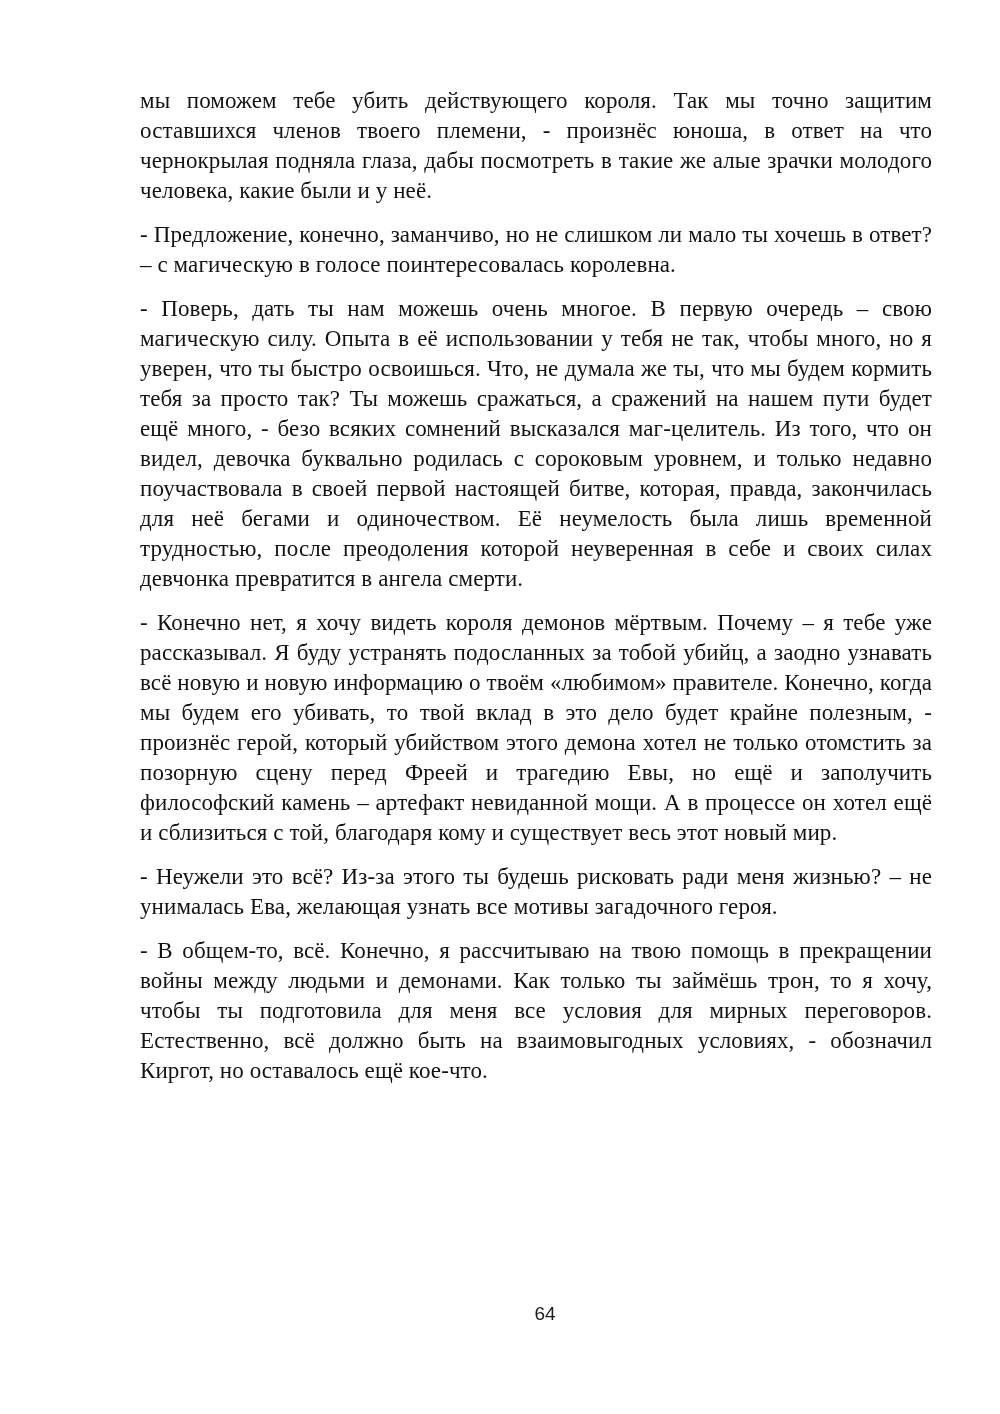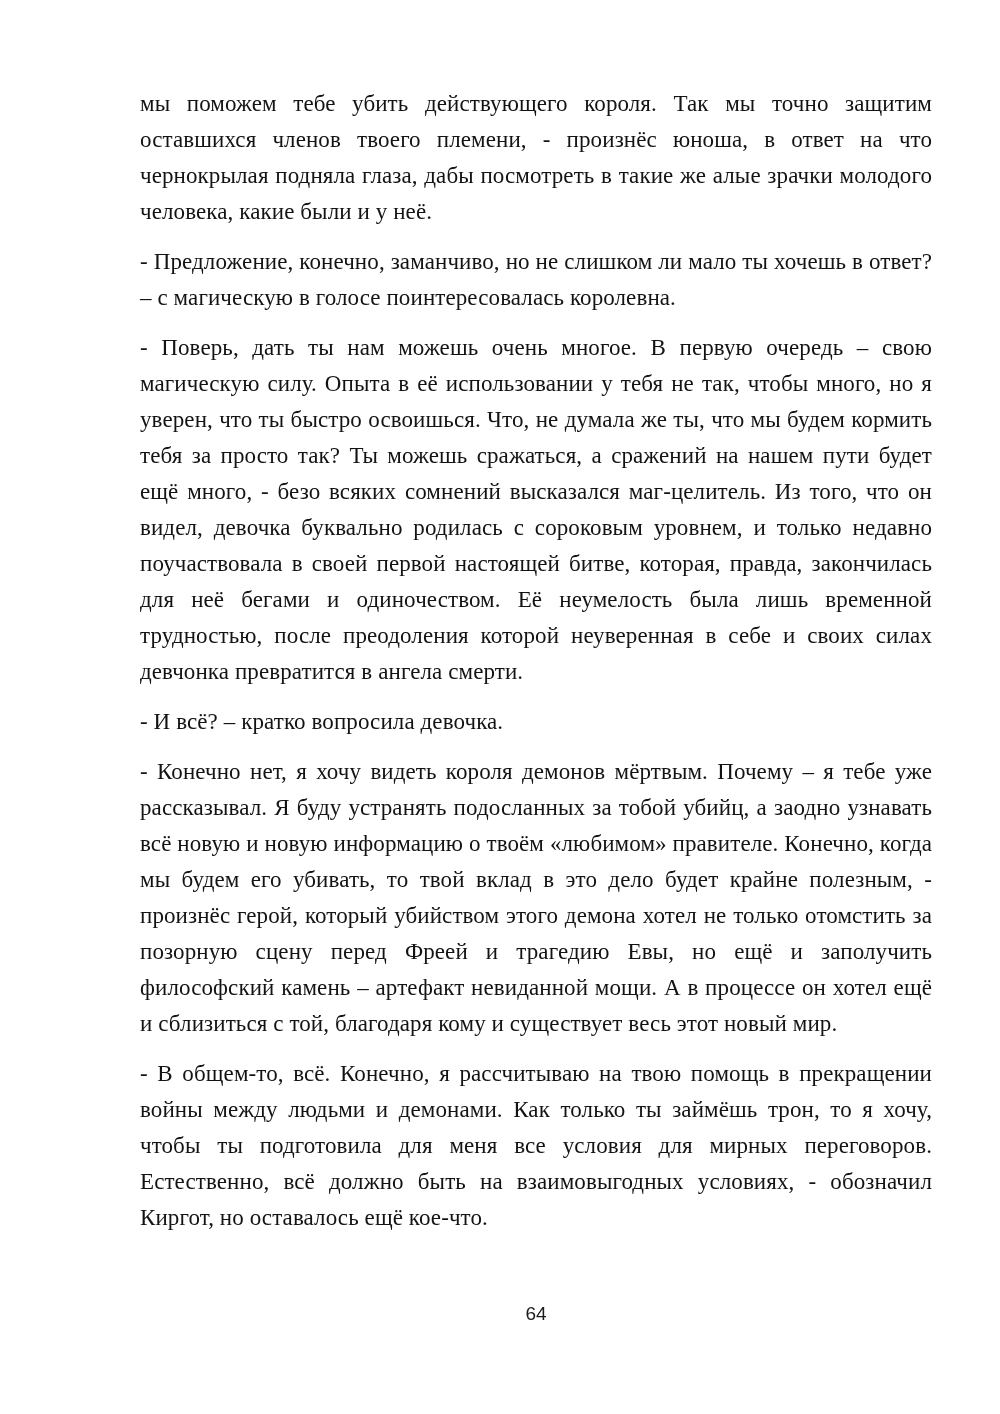--- a/index.html
+++ b/index.html
@@ -17,43 +17,43 @@
   }
   .text-block {
     position: absolute;
     left: 140px;
     top: 86px;
     width: 792px;
   }
   .text-block p {
     margin: 0 0 14px 0;
     font-size: 23px;
-    line-height: 36px;
+    line-height: 30px;
     color: #131313;
     text-align: justify;
     text-justify: inter-word;
     letter-spacing: 0.1px;
   }
   .page-number {
     position: absolute;
-    left: 140px;
+    left: 149px;
     width: 792px;
     top: 1303px;
     text-align: center;
     font-family: "Liberation Sans", sans-serif;
     font-size: 19px;
     color: #1c1c1c;
   }
 </style>
 </head>
 <body>
 
 <div class="page">
   <div class="text-block">
       <p>мы поможем тебе убить действующего короля. Так мы точно защитим оставшихся членов твоего племени, - произнёс юноша, в ответ на что чернокрылая подняла глаза, дабы посмотреть в такие же алые зрачки молодого человека, какие были и у неё.</p>
       <p>- Предложение, конечно, заманчиво, но не слишком ли мало ты хочешь в ответ? – с магическую в голосе поинтересовалась королевна.</p>
       <p>- Поверь, дать ты нам можешь очень многое. В первую очередь – свою магическую силу. Опыта в её использовании у тебя не так, чтобы много, но я уверен, что ты быстро освоишься. Что, не думала же ты, что мы будем кормить тебя за просто так? Ты можешь сражаться, а сражений на нашем пути будет ещё много, - безо всяких сомнений высказался маг-целитель. Из того, что он видел, девочка буквально родилась с сороковым уровнем, и только недавно поучаствовала в своей первой настоящей битве, которая, правда, закончилась для неё бегами и одиночеством. Её неумелость была лишь временной трудностью, после преодоления которой неуверенная в себе и своих силах девчонка превратится в ангела смерти.</p>
-      <p>- И всё? – кратко вопросила девочка.</p>
       <p>- Конечно нет, я хочу видеть короля демонов мёртвым. Почему – я тебе уже рассказывал. Я буду устранять подосланных за тобой убийц, а заодно узнавать всё новую и новую информацию о твоём «любимом» правителе. Конечно, когда мы будем его убивать, то твой вклад в это дело будет крайне полезным, - произнёс герой, который убийством этого демона хотел не только отомстить за позорную сцену перед Фреей и трагедию Евы, но ещё и заполучить философский камень – артефакт невиданной мощи. А в процессе он хотел ещё и сблизиться с той, благодаря кому и существует весь этот новый мир.</p>
+      <p>- Неужели это всё? Из-за этого ты будешь рисковать ради меня жизнью? – не унималась Ева, желающая узнать все мотивы загадочного героя.</p>
       <p>- В общем-то, всё. Конечно, я рассчитываю на твою помощь в прекращении войны между людьми и демонами. Как только ты займёшь трон, то я хочу, чтобы ты подготовила для меня все условия для мирных переговоров. Естественно, всё должно быть на взаимовыгодных условиях, - обозначил Киргот, но оставалось ещё кое-что.</p>
     </div>
   <div class="page-number">64</div>
 </div>
 
 </body></html>

